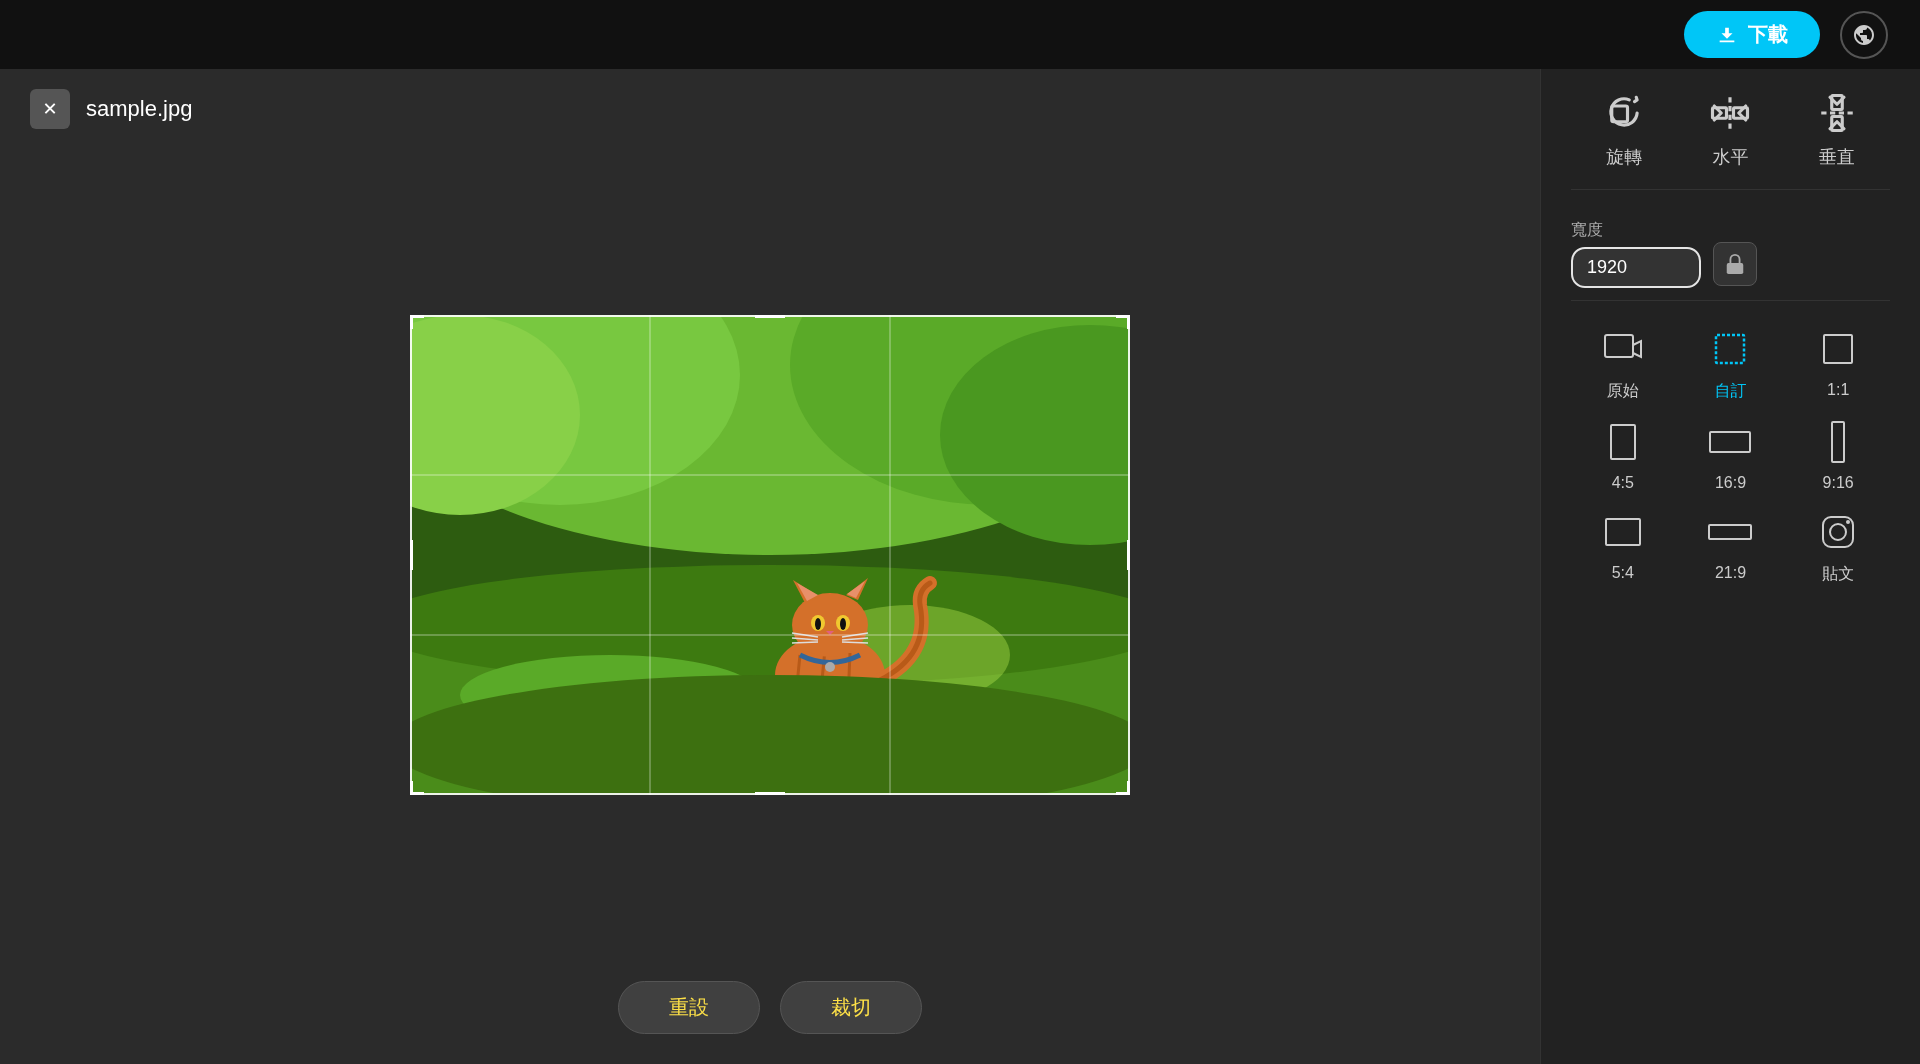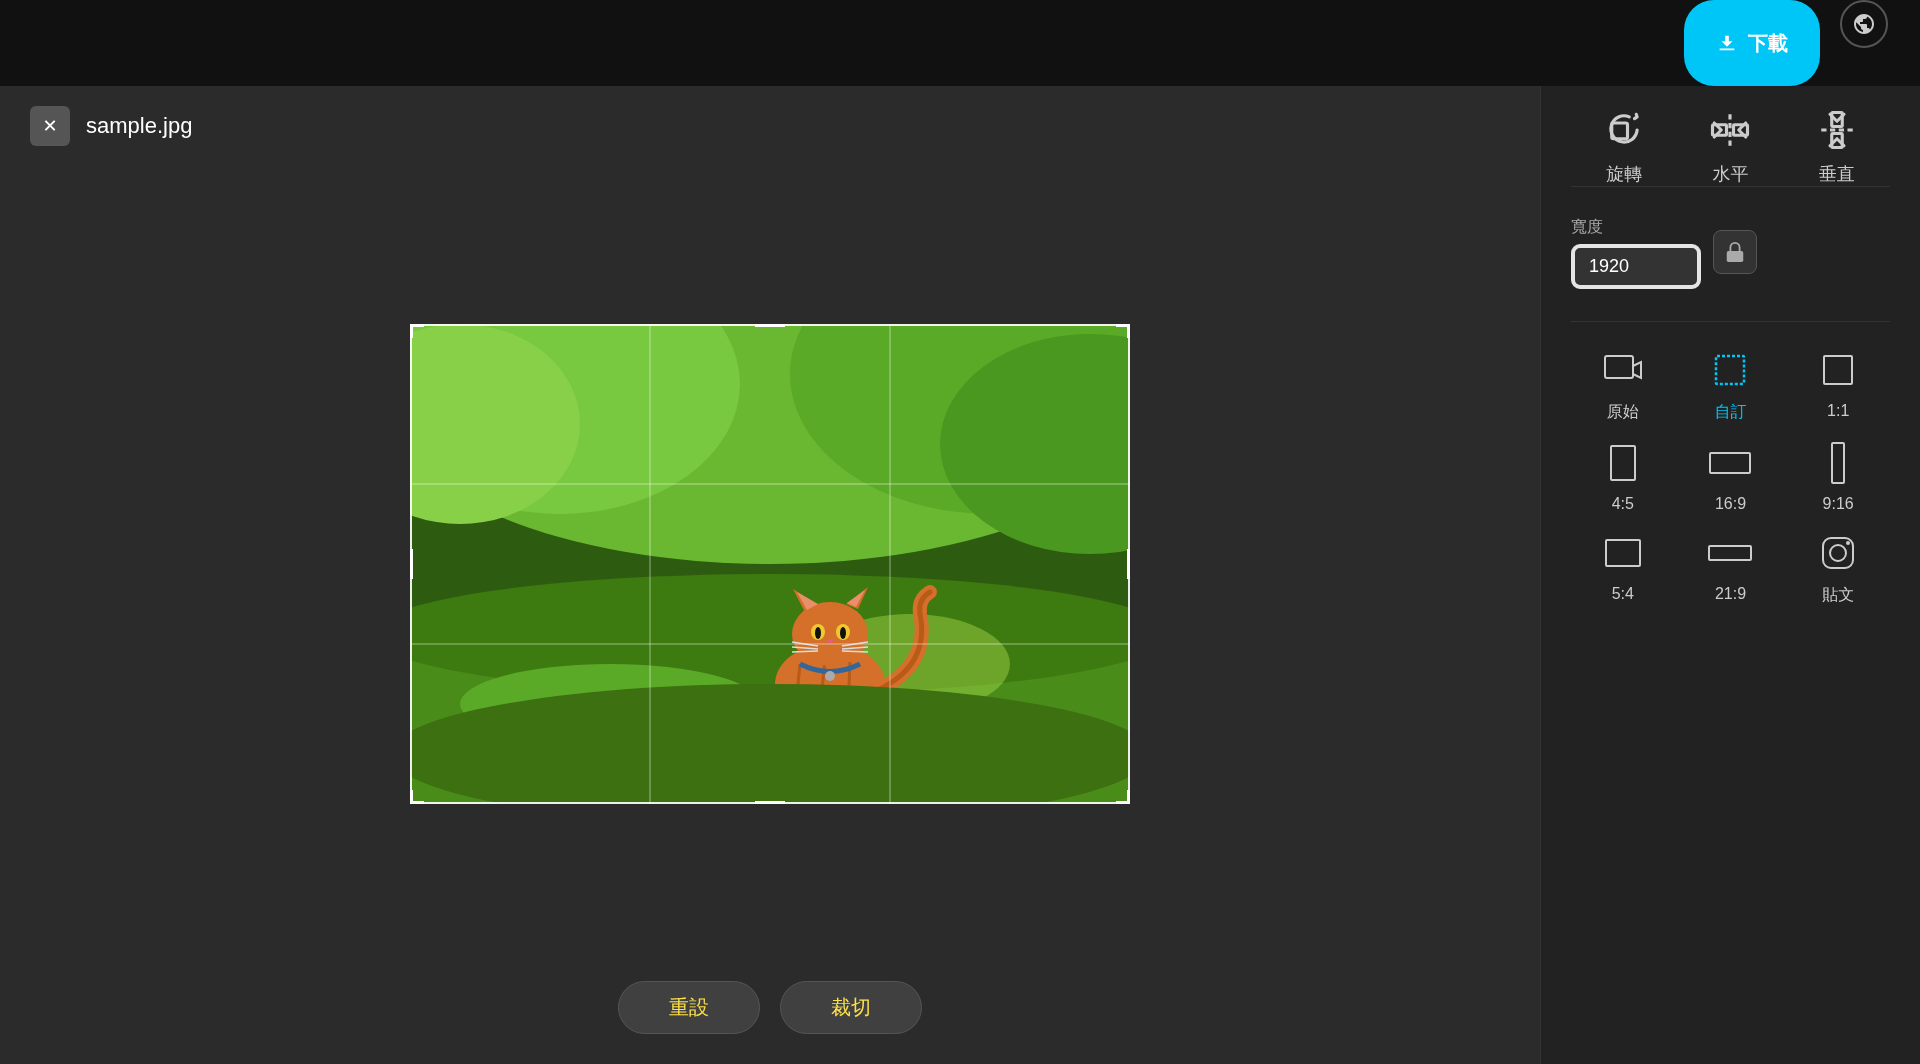--- a/index.html
+++ b/index.html
@@ -9,23 +9,24 @@
       color: #fff;
       width: 1920px;
       height: 1064px;
       overflow: hidden;
       display: flex;
       flex-direction: column;
     }
 
     
     #topbar {
-      height: 86px;
+      height: 69px;
       background: #111;
       display: flex;
+      align-items: center;
       justify-content: flex-end;
       padding: 0 32px;
       gap: 20px;
       flex-shrink: 0;
     }
 
     #download-btn {
       background: #00c6f7;
       border: none;
       border-radius: 30px;
@@ -187,20 +188,21 @@
     
     #right-panel::-webkit-scrollbar { width: 6px; }
     #right-panel::-webkit-scrollbar-thumb { background: #555; border-radius: 3px; }
 
     
     #tools-row {
       display: flex;
       justify-content: space-around;
       align-items: flex-end;
       margin-bottom: 30px;
+      padding-bottom: 20px;
       border-bottom: 1px solid #333;
     }
 
     .tool-item {
       display: flex;
       flex-direction: column;
       align-items: center;
       gap: 8px;
       cursor: pointer;
       color: #ccc;
@@ -212,40 +214,40 @@
       height: 48px;
       display: flex;
       align-items: center;
       justify-content: center;
       font-size: 32px;
     }
 
     
     #dimensions-row {
       display: flex;
-      align-items: center;
+      align-items: flex-end;
       gap: 12px;
-      margin-bottom: 32px;
+      margin-bottom: 12px;
     }
 
     .dim-group {
       display: flex;
       flex-direction: column;
       gap: 6px;
     }
 
     .dim-label {
       font-size: 16px;
       color: #aaa;
     }
 
     .dim-input {
       background: #333;
-      border: 4px solid #e5e5e5;
-      border-radius: 9px;
+      border: 2px solid #e5e5e5;
+      border-radius: 14px;
       color: #fff;
       font-size: 18px;
       padding: 8px 14px;
       width: 130px;
       text-align: left;
     }
 
     .lock-btn {
       background: #333;
       border: 1px solid #555;

